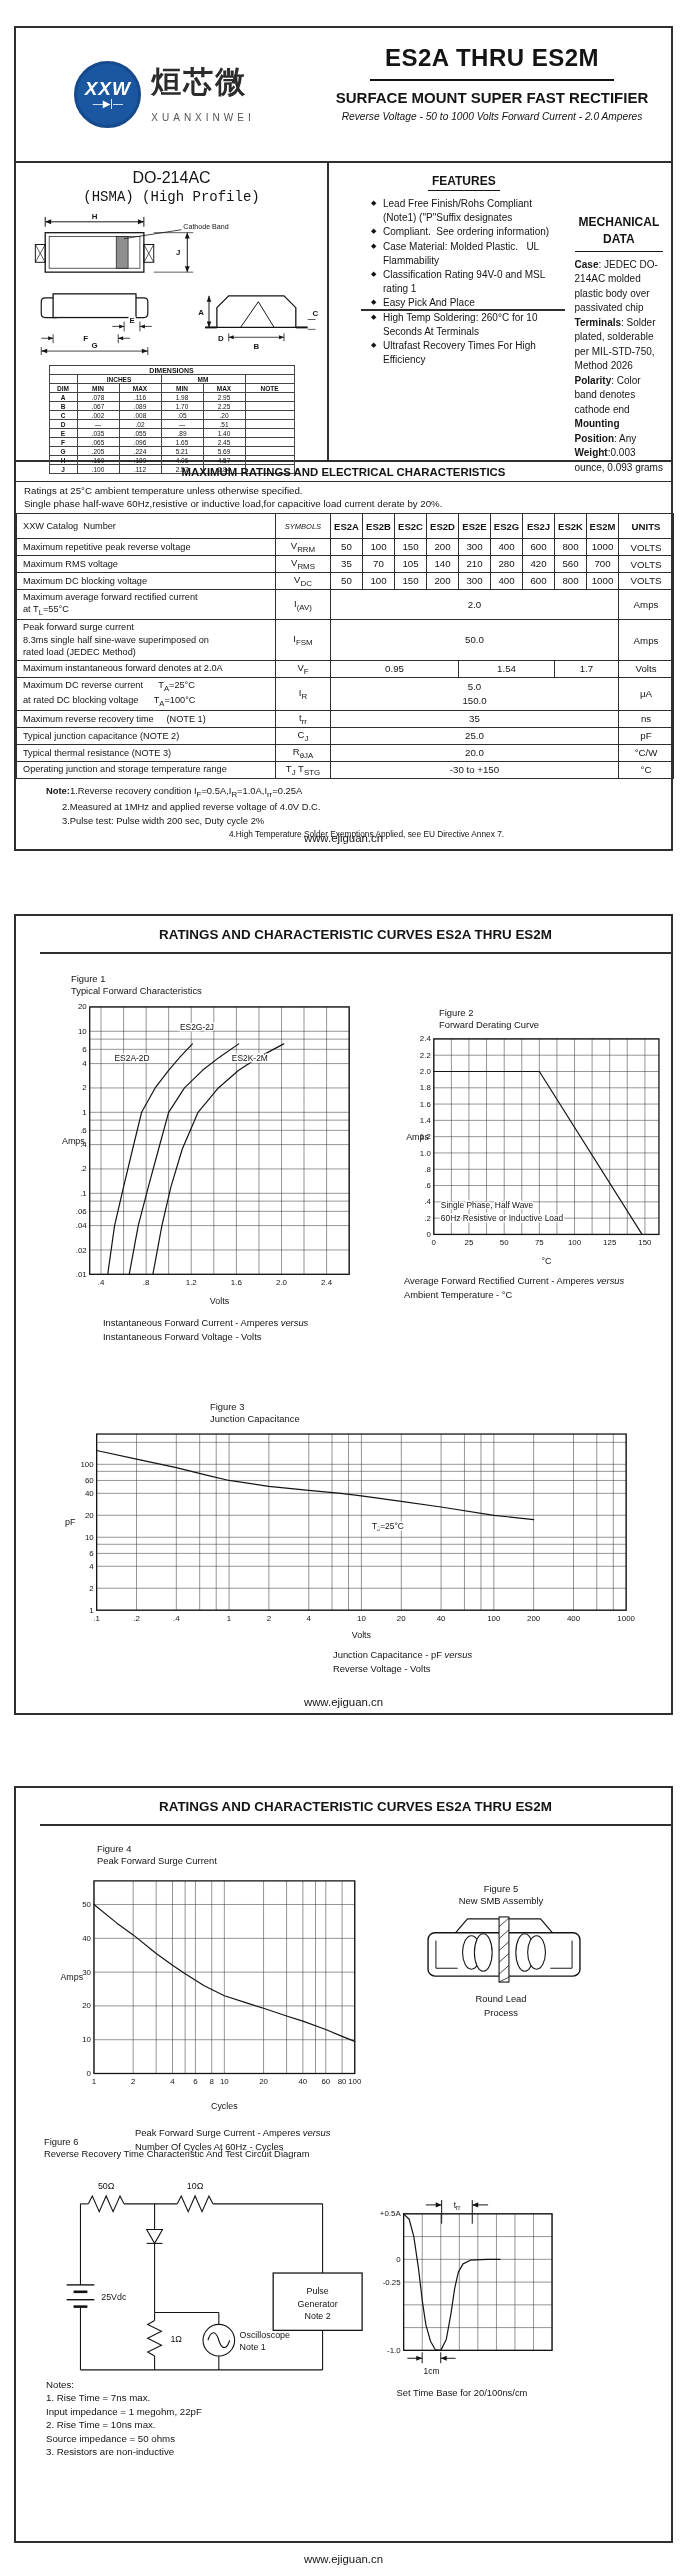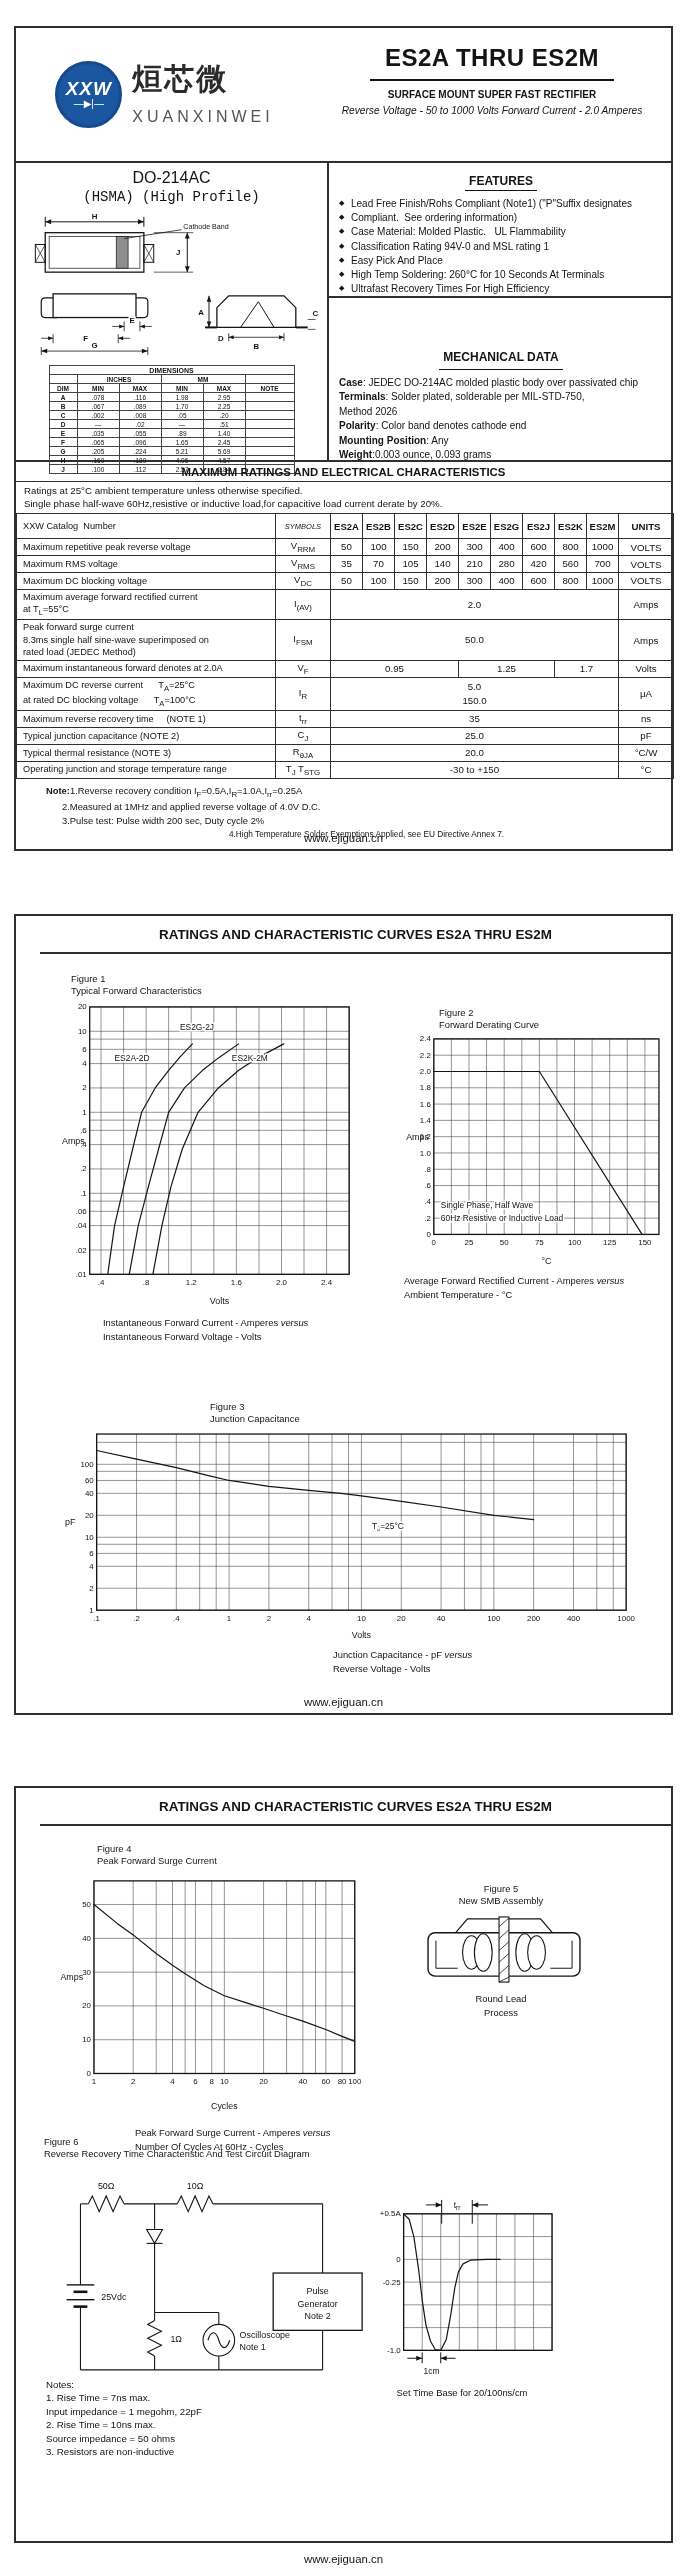--- a/index.html
+++ b/index.html
@@ -7,36 +7,36 @@
   .sheet{width:687px;position:relative;}
   .page{position:relative;margin:0 14px;width:659px;box-sizing:border-box;border:2px solid #2f2f2f;background:#fff;}
   
   .page1{margin-top:26px;height:825px;}
   .p1-header{display:flex;height:135px;border-bottom:2px solid #2f2f2f;box-sizing:border-box;}
   .logo-wrap{width:297px;display:flex;align-items:center;justify-content:center;gap:10px;}
   .logo-circle{width:61px;height:61px;border-radius:50%;background:#1a57a0;border:3px solid #174a8c;display:flex;flex-direction:column;align-items:center;justify-content:center;color:#fff;flex:0 0 auto;}
   .logo-mono{font-weight:bold;font-style:italic;font-size:19px;letter-spacing:1px;line-height:1;}
   .logo-diode{font-size:10px;line-height:1.2;letter-spacing:0;}
   .logo-cn{font-size:30px;font-weight:bold;color:#2b2b2b;letter-spacing:2px;line-height:1.05;}
-  .logo-en{font-size:16px;letter-spacing:4px;color:#555;margin-top:14px;}
+  .logo-en{font-size:10px;letter-spacing:4px;color:#555;margin-top:14px;}
   .title-block{flex:1;text-align:center;padding-top:16px;}
   .title-block h1{margin:0;font-size:24px;letter-spacing:0.5px;}
   .title-rule{width:68%;border-top:2px solid #141414;margin:7px auto 8px auto;}
-  .title-block h2{margin:0;font-size:10px;}
+  .title-block h2{margin:0;font-size:15px;}
   .tagline{margin:5px 0 0 0;font-style:italic;font-size:10.2px;}
   .p1-mid{display:flex;height:299px;border-bottom:2px solid #2f2f2f;box-sizing:border-box;}
   .pkg-col{width:313px;border-right:2px solid #2f2f2f;box-sizing:border-box;text-align:center;padding-top:6px;}
   .pkg-name{font-size:16px;}
   .pkg-name2{font-size:14px;margin-top:2px;font-family:Liberation Mono, monospace;}
   .pkg-svg{margin-top:4px;}
   .dim-table{border-collapse:collapse;margin:4px auto 0 auto;table-layout:fixed;}
   .dim-table td{border:1px solid #444;font-size:6.5px;padding:0 2px;text-align:center;height:8px;}
   .dim-table .dt-cap{font-weight:bold;font-size:7px;}
   .dim-table .dt-dim{font-weight:bold;}
-  .right-col{flex:1;display:flex;flex-direction:column;}
+  .right-col{flex:1;display:flex;flex-direction:row;padding-left:32px;}
   .features{height:148px;border-bottom:2px solid #2f2f2f;box-sizing:border-box;padding:6px 8px 0 10px;}
   .sec-title{text-align:center;margin:2px 0 6px 0;}
   .sec-title span{display:inline-block;font-weight:bold;font-size:12px;border-bottom:1.5px solid #141414;padding:0 4px 2px 4px;}
   .feat-list{list-style:none;margin:0;padding:0;font-size:10px;line-height:1.42;}
   .feat-list li{position:relative;padding-left:12px;}
   .feat-list li .blt{position:absolute;left:0;top:1px;font-size:7px;}
   .mech{flex:1;padding:8px 8px 0 10px;font-size:10px;line-height:1.45;margin-top:41px;}
   .ratings-band{border-bottom:1px solid #2f2f2f;text-align:center;font-weight:bold;font-size:11.4px;padding:4px 0 3px 0;}
   .ratings-preamble{font-size:9.7px;line-height:1.3;padding:3px 0 3px 8px;}
   .ratings-table{border-collapse:collapse;table-layout:fixed;width:100%;}
@@ -381,21 +381,21 @@
           <tr>
             <td class="rt-param">Peak forward surge current<br>8.3ms single half sine-wave superimposed on<br>rated load (JEDEC Method)</td>
             <td class="rt-sym">I<sub>FSM</sub></td>
             <td class="rt-val" colspan="9">50.0</td>
             <td class="rt-unit">Amps</td>
           </tr>
           <tr>
             <td class="rt-param">Maximum instantaneous forward denotes at 2.0A</td>
             <td class="rt-sym">V<sub>F</sub></td>
             <td class="rt-val" colspan="4">0.95</td>
-            <td class="rt-val" colspan="3">1.25</td>
+            <td class="rt-val" colspan="3">1.54</td>
             <td class="rt-val" colspan="2">1.7</td>
             <td class="rt-unit">Volts</td>
           </tr>
           <tr>
             <td class="rt-param">Maximum DC reverse current&nbsp;&nbsp;&nbsp;&nbsp;&nbsp;&nbsp;T<sub>A</sub>=25°C<br>at rated DC blocking voltage&nbsp;&nbsp;&nbsp;&nbsp;&nbsp;&nbsp;T<sub>A</sub>=100°C</td>
             <td class="rt-sym">I<sub>R</sub></td>
             <td class="rt-val" colspan="9">5.0<br>150.0</td>
             <td class="rt-unit">μA</td>
           </tr>
           <tr>

